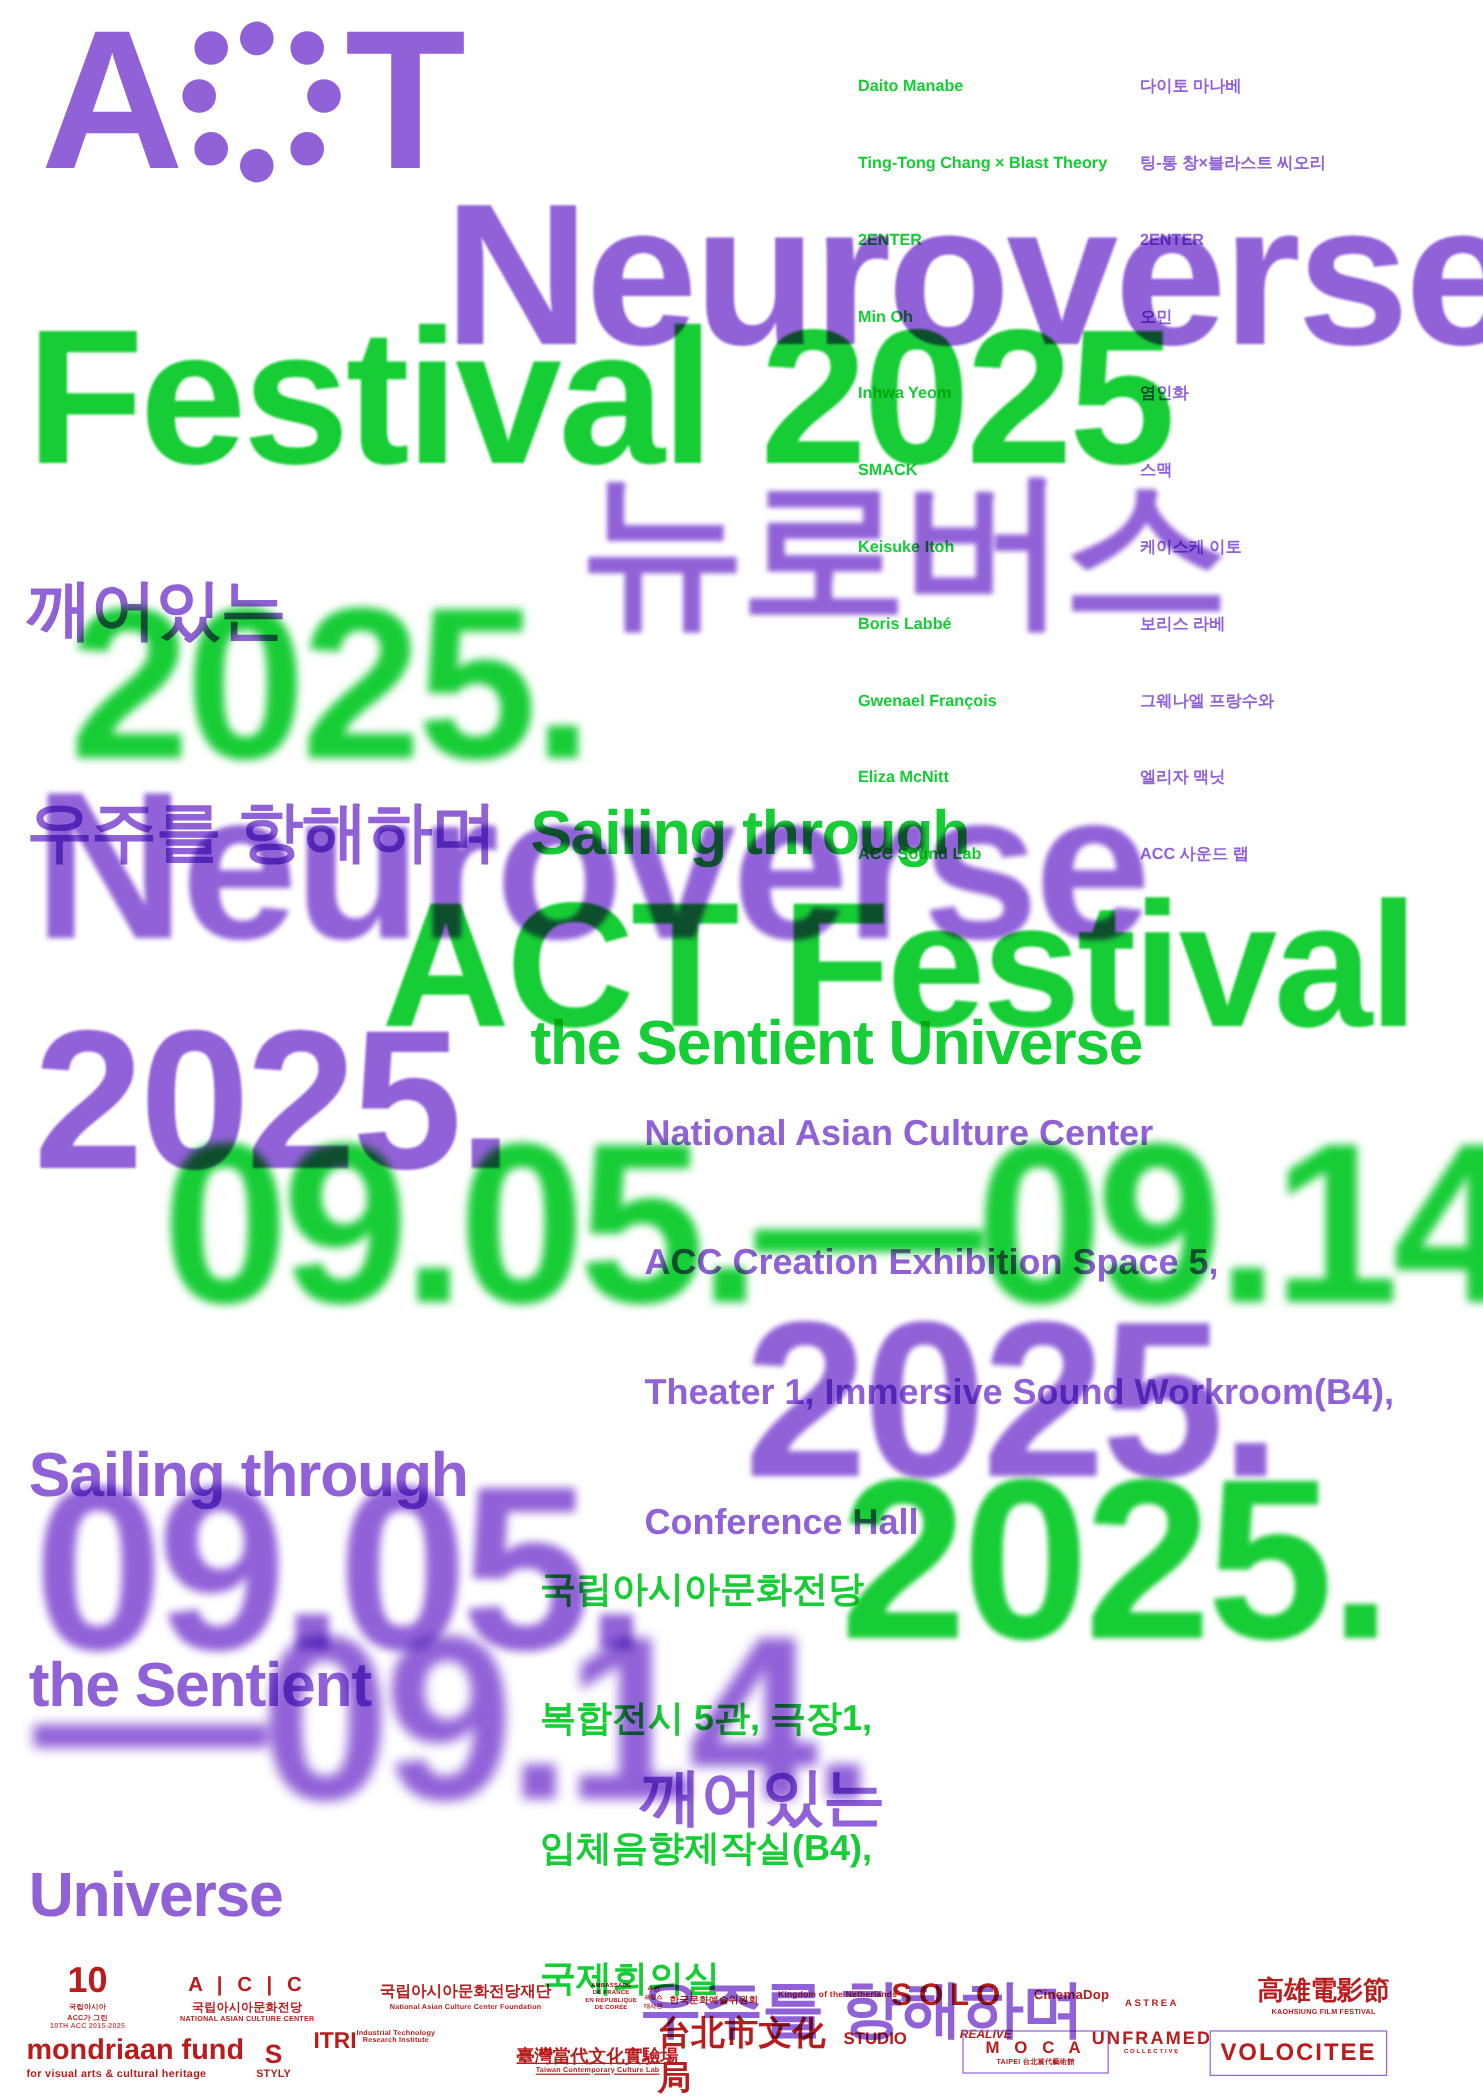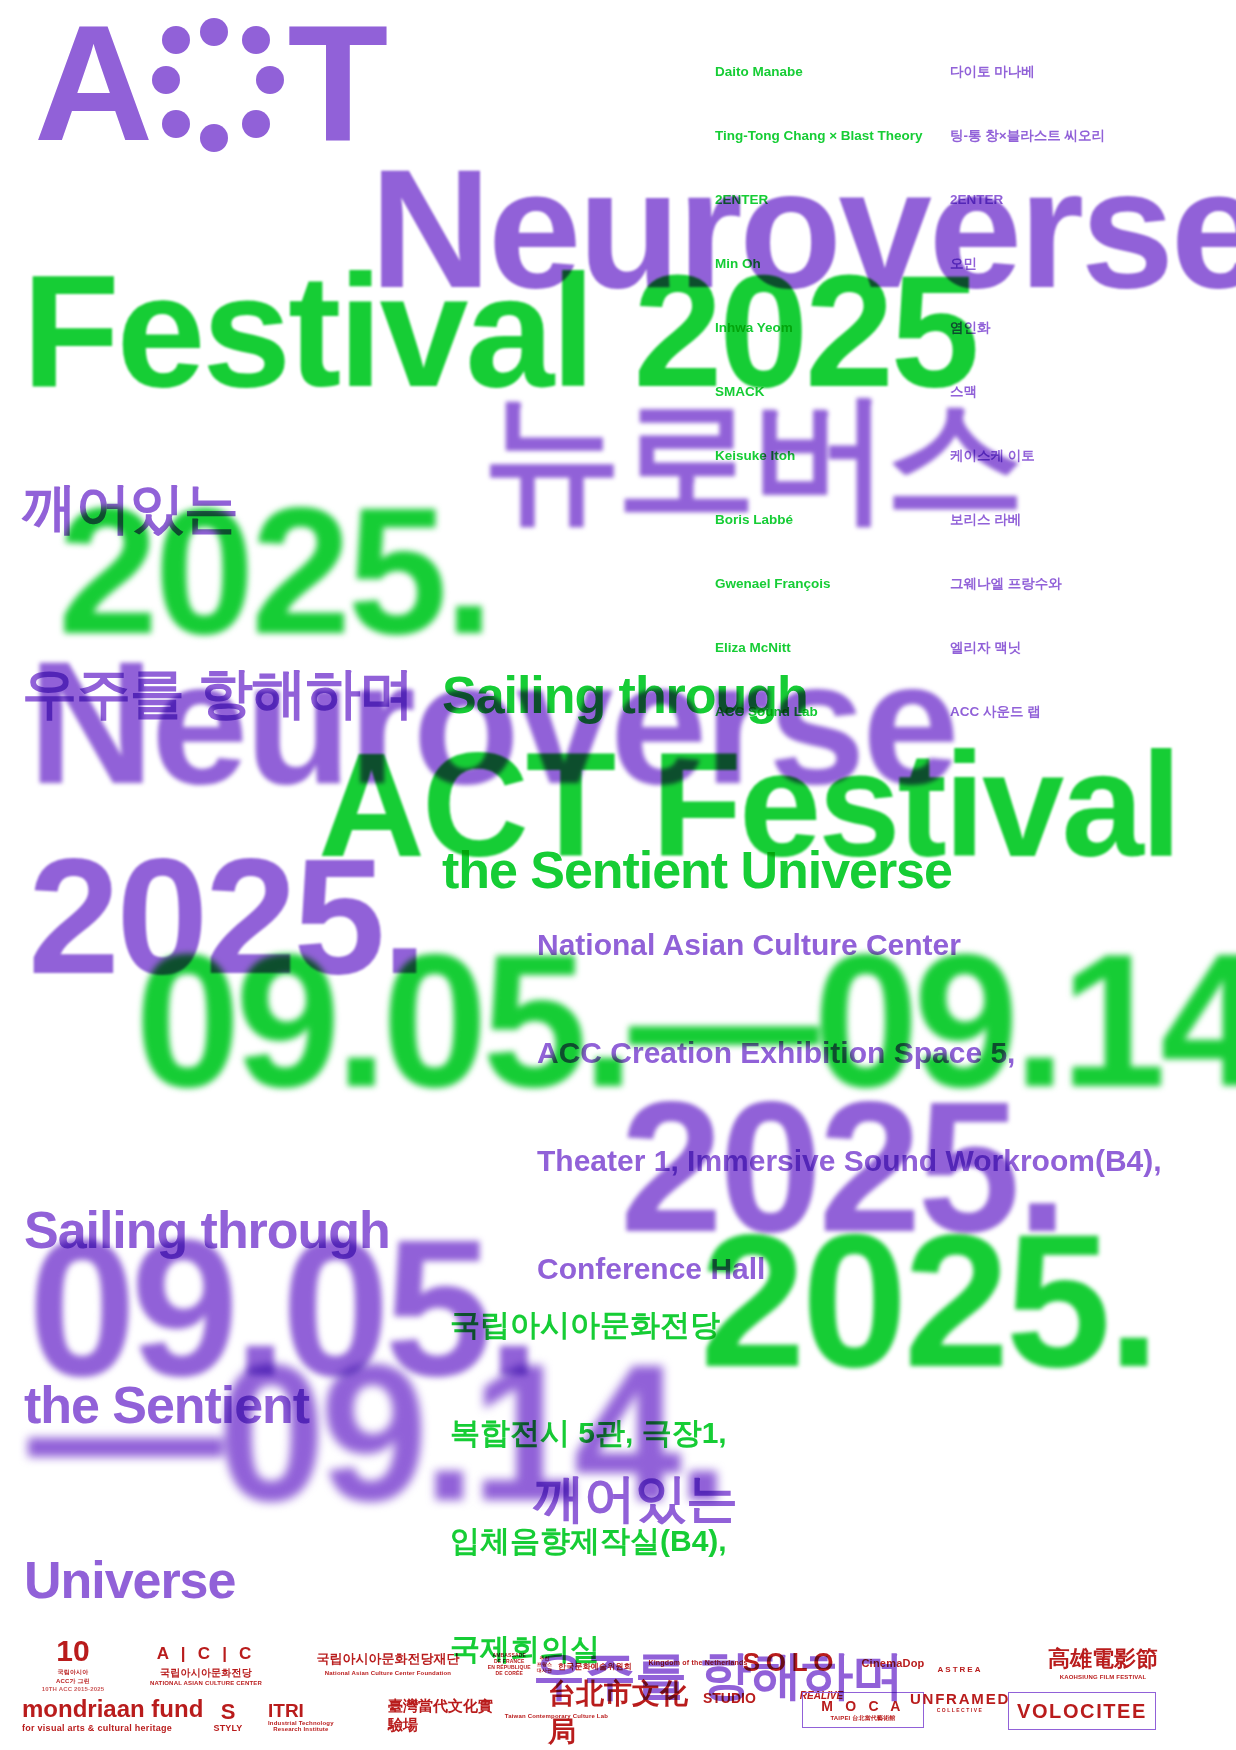--- a/index.html
+++ b/index.html
@@ -204,37 +204,37 @@
     <div class="logo" style="left:200px; top:62px; width:56px; height:50px; flex-direction:column;">
       <span style="font-size:22px; line-height:1;">S</span>
       <span class="lt" style="font-size:9px;text-align:center;">STYLY</span>
     </div>
 
     <div class="logo" style="left:278px; top:8px; width:220px; height:50px; flex-direction:column;">
       <span style="font-size:13px;">국립아시아문화전당재단</span>
       <span class="lb" style="margin-top:2px;">National Asian Culture Center Foundation</span>
     </div>
 
-    <div class="logo" style="left:268px; top:62px; width:120px; height:48px; flex-direction:column; align-items:flex-start;">
+    <div class="logo" style="left:252px; top:62px; width:120px; height:48px; flex-direction:row; align-items:flex-start;">
       <span style="font-size:19px; line-height:1;">ITRI</span>
       <span class="lb">Industrial Technology
 Research Institute</span>
     </div>
 
     <div class="logo" style="left:470px; top:10px; width:100px; height:48px;">
       <span class="lb" style="font-size:5px;">AMBASSADE
 DE FRANCE
 EN RÉPUBLIQUE
 DE CORÉE</span>
       <span class="lb" style="font-size:5px; margin-left:6px;">주한
 프랑스
 대사관</span>
     </div>
 
-    <div class="logo" style="left:388px; top:64px; width:220px; height:44px; flex-direction:row;">
+    <div class="logo" style="left:388px; top:64px; width:220px; height:44px; flex-direction:column;text-decoration:underline;">
       <span style="font-size:15px;">臺灣當代文化實驗場</span>
       <span class="lb">Taiwan Contemporary Culture Lab</span>
     </div>
 
     <div class="logo" style="left:530px; top:14px; width:130px; height:44px;">
       <span class="lb" style="font-size:8px;">한국문화예술위원회</span>
     </div>
 
     <div class="logo" style="left:548px; top:58px; width:140px; height:50px;">
       <span style="font-size:28px;">台北市文化局</span>

